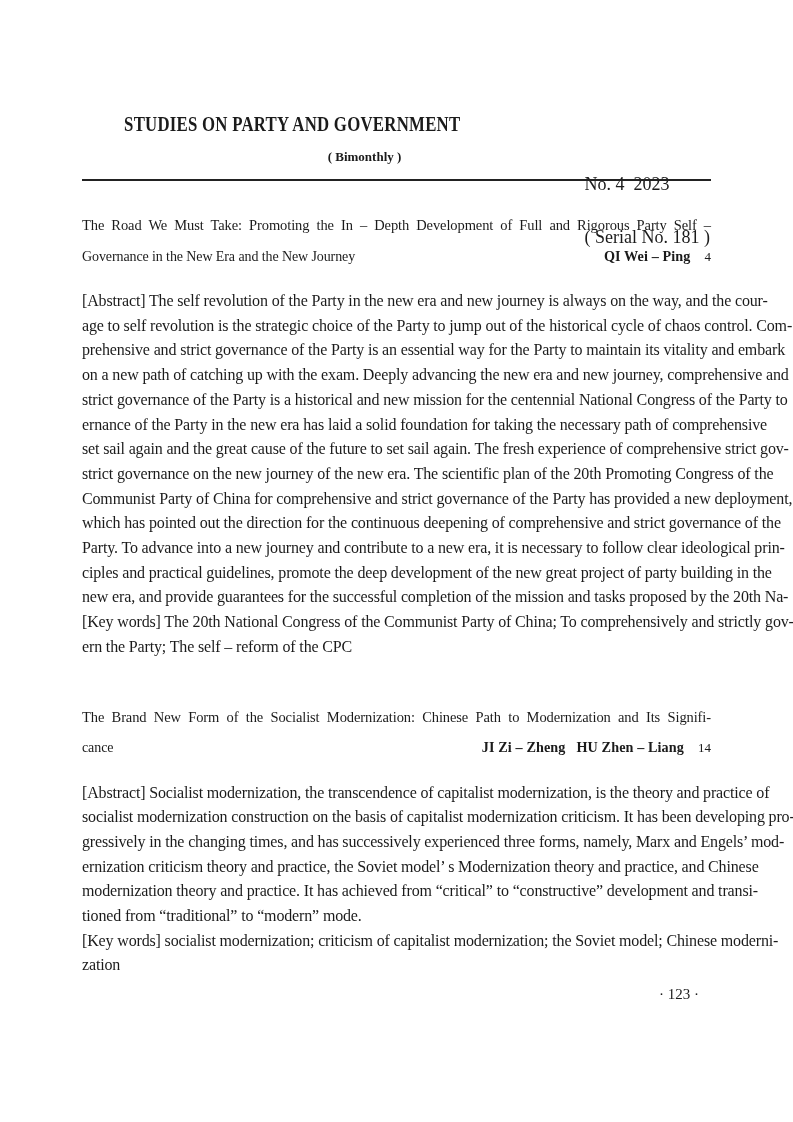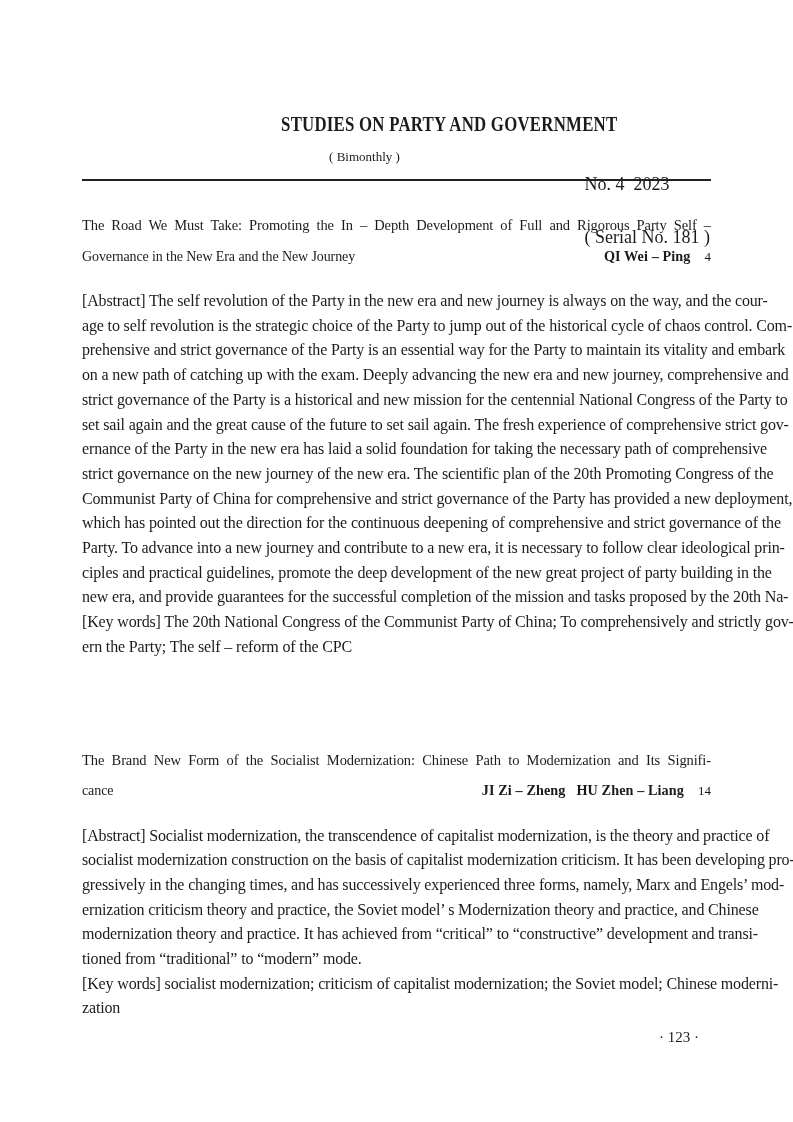--- a/index.html
+++ b/index.html
@@ -13,45 +13,46 @@
     height: 1122px;
     background: #ffffff;
     color: #1b1b1b;
     font-family: "Liberation Serif", "DejaVu Serif", serif;
     overflow: hidden;
   }
   
   .jtitle {
     position: absolute;
     top: 112px;
-    left: 94px;
+    left: 82px;
     width: 629px;
     padding-right: 64px;
     box-sizing: border-box;
-    text-align: right;
+    text-align: left;
     font-size: 21px;
     font-weight: 700;
     letter-spacing: 0.3px;
     white-space: nowrap;
   }
   .jtitle .squeeze {
     display: inline-block;
     transform: scaleX(0.80);
     transform-origin: center;
   }
   .bimonthly {
     position: absolute;
     top: 149px;
     left: 82px;
     width: 629px;
     padding-right: 64px;
     box-sizing: border-box;
     text-align: center;
     font-size: 13px;
     white-space: pre;
+    font-weight: bold;
   }
   .issue {
     position: absolute;
     top: 141px;
     right: 83px;
     text-align: left;
     font-size: 18px;
     line-height: 17.5px;
     white-space: pre;
   }
@@ -64,21 +65,21 @@
     border-top: 2px solid #222222;
     margin: 0;
   }
   
   .content {
     position: absolute;
     top: 211px;
     left: 82px;
     width: 629px;
   }
-  .article + .article { margin-top: 86px; }
+  .article + .article { margin-top: 43px; }
   .t1 {
     font-size: 14.5px;
     line-height: 29.5px;
     letter-spacing: -0.1px;
   }
   .jline {
     text-align: justify;
     text-align-last: justify;
     white-space: nowrap;
   }
@@ -140,22 +141,22 @@
     <div class="t2row">
       <span class="t2">Governance in the New Era and the New Journey</span>
       <span class="byline"><b class="authors">QI Wei – Ping</b><span class="pgref">4</span></span>
     </div>
     <div class="abstract">
             <div class="jline">[Abstract] The self revolution of the Party in the new era and new journey is always on the way, and the cour-</div>
             <div class="jline">age to self revolution is the strategic choice of the Party to jump out of the historical cycle of chaos control. Com-</div>
             <div class="jline">prehensive and strict governance of the Party is an essential way for the Party to maintain its vitality and embark</div>
             <div class="jline">on a new path of catching up with the exam. Deeply advancing the new era and new journey, comprehensive and</div>
             <div class="jline">strict governance of the Party is a historical and new mission for the centennial National Congress of the Party to</div>
+            <div class="jline">ernance of the Party in the new era has laid a solid foundation for taking the necessary path of comprehensive</div>
             <div class="jline">set sail again and the great cause of the future to set sail again. The fresh experience of comprehensive strict gov-</div>
-            <div class="jline">ernance of the Party in the new era has laid a solid foundation for taking the necessary path of comprehensive</div>
             <div class="jline">strict governance on the new journey of the new era. The scientific plan of the 20th Promoting Congress of the</div>
             <div class="jline">Communist Party of China for comprehensive and strict governance of the Party has provided a new deployment,</div>
             <div class="jline">which has pointed out the direction for the continuous deepening of comprehensive and strict governance of the</div>
             <div class="jline">Party. To advance into a new journey and contribute to a new era, it is necessary to follow clear ideological prin-</div>
             <div class="jline">ciples and practical guidelines, promote the deep development of the new great project of party building in the</div>
             <div class="jline">new era, and provide guarantees for the successful completion of the mission and tasks proposed by the 20th Na-</div>
           </div>
     <div class="keywords">
             <div class="jline">[Key words] The 20th National Congress of the Communist Party of China; To comprehensively and strictly gov-</div>
             <div class="jline endline">ern the Party; The self – reform of the CPC</div>

